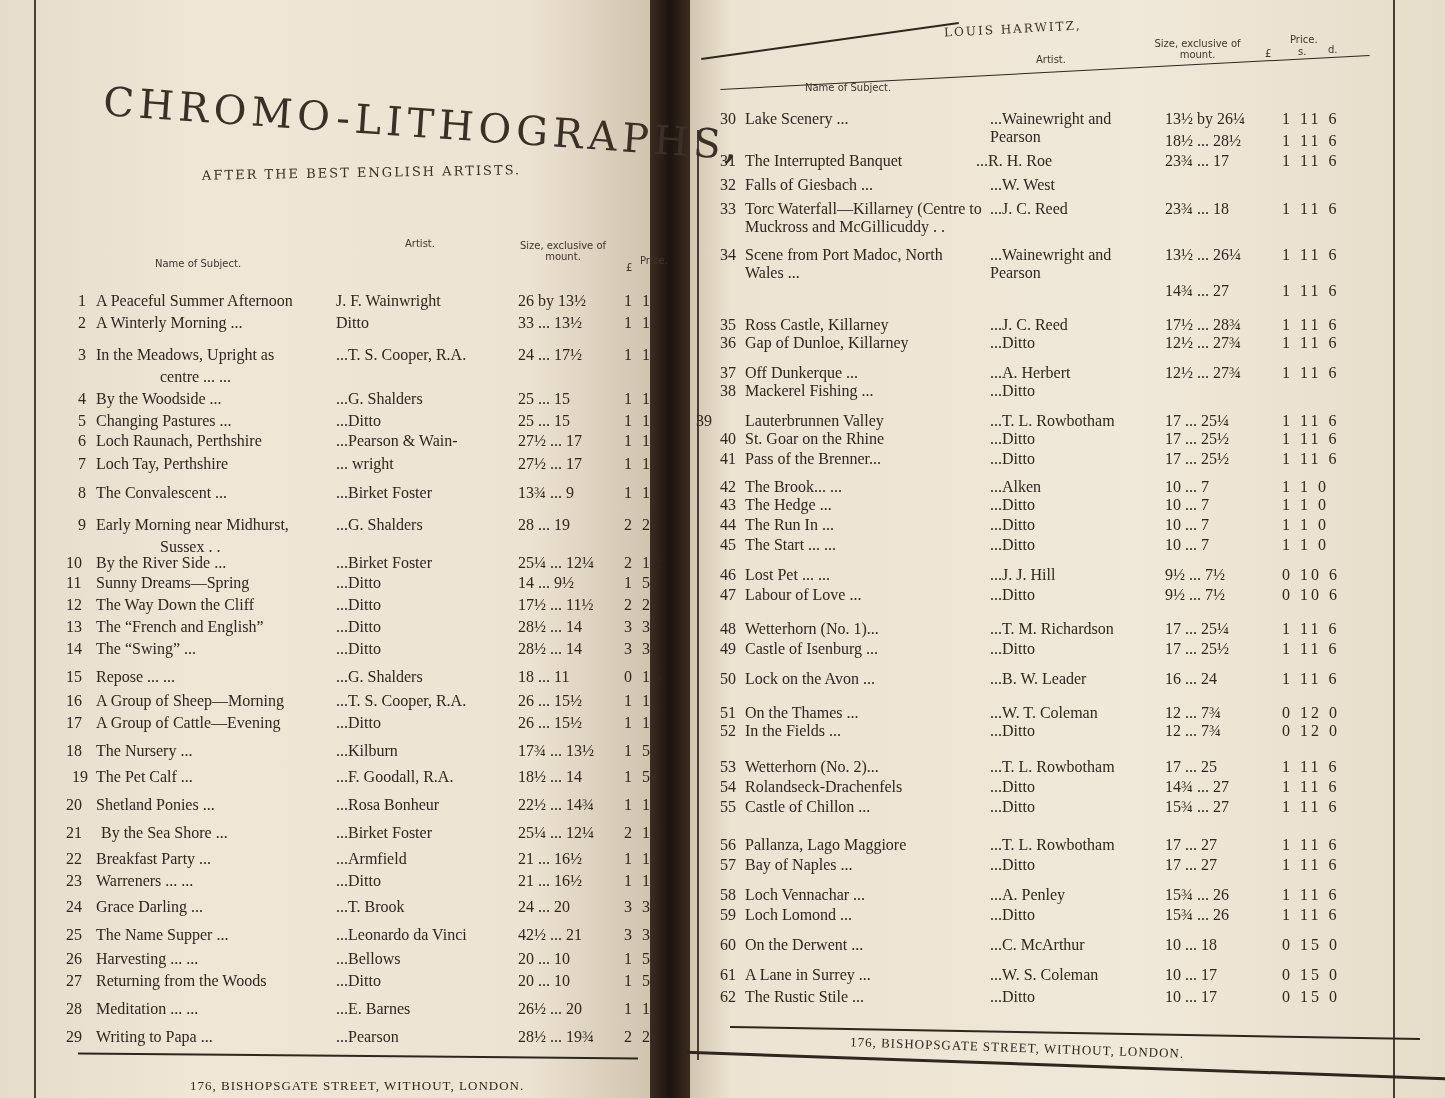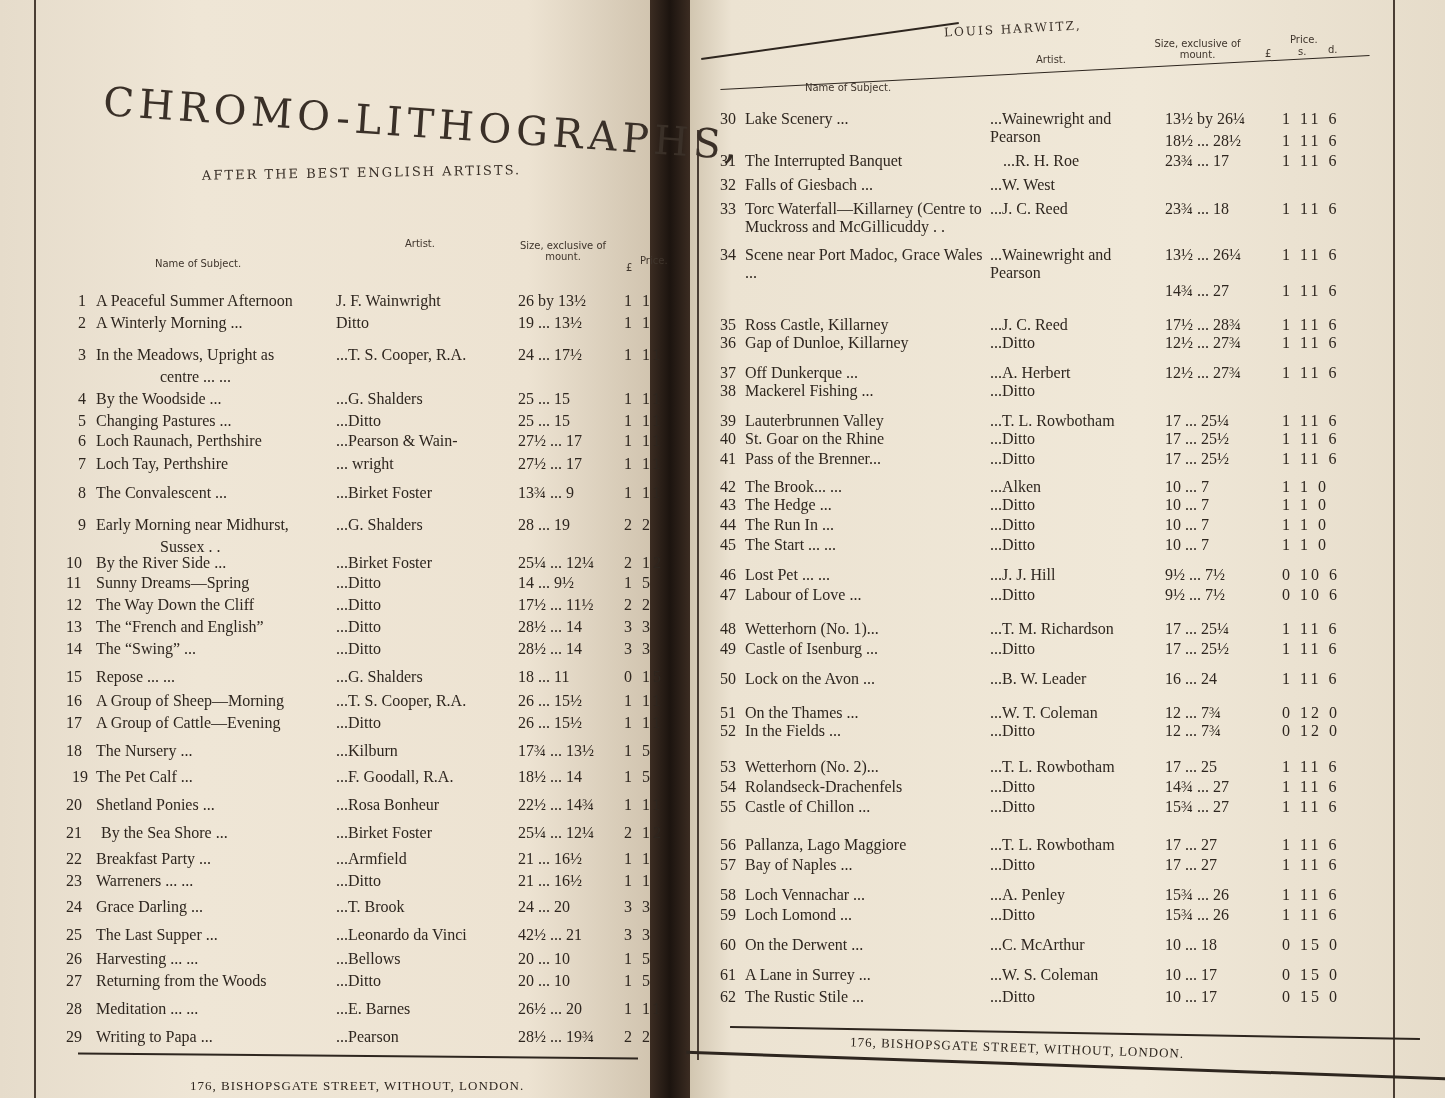--- a/index.html
+++ b/index.html
@@ -96,21 +96,21 @@
       <span class="num" style="left:78px">1</span>
       <span class="subject" style="left:96px">A Peaceful Summer Afternoon</span>
       <span class="artist" style="left:336px">J. F. Wainwright</span>
       <span class="size" style="left:518px">26  by 13½</span>
       <span class="price" style="left:624px">1 1</span>
     </div>
     <div class="row" style="left: 0px; top: 314px;">
       <span class="num" style="left:78px">2</span>
       <span class="subject" style="left:96px">A Winterly Morning ...</span>
       <span class="artist" style="left:336px">Ditto</span>
-      <span class="size" style="left:518px">19  ... 13½</span>
+      <span class="size" style="left:518px">33  ... 13½</span>
       <span class="price" style="left:624px">1 1</span>
     </div>
     <div class="row" style="left: 0px; top: 346px;">
       <span class="num" style="left:78px">3</span>
       <span class="subject" style="left:96px">In the Meadows, Upright as</span>
       <span class="artist" style="left:336px">...T. S. Cooper, R.A.</span>
       <span class="size" style="left:518px">24  ... 17½</span>
       <span class="price" style="left:624px">1 11</span>
       <span class="subject" style="left:160px;top:22px">centre ...   ...</span>
     </div>
@@ -257,21 +257,21 @@
     </div>
     <div class="row" style="left: 0px; top: 898px;">
       <span class="num" style="left:66px">24</span>
       <span class="subject" style="left:96px">Grace Darling    ...</span>
       <span class="artist" style="left:336px">...T. Brook</span>
       <span class="size" style="left:518px">24  ... 20</span>
       <span class="price" style="left:624px">3 3</span>
     </div>
     <div class="row" style="left: 0px; top: 926px;">
       <span class="num" style="left:66px">25</span>
-      <span class="subject" style="left:96px">The Last Supper   ...</span>
+      <span class="subject" style="left:96px">The Name Supper   ...</span>
       <span class="artist" style="left:336px">...Leonardo da Vinci</span>
       <span class="size" style="left:518px">42½ ... 21</span>
       <span class="price" style="left:624px">3 3</span>
     </div>
     <div class="row" style="left: 0px; top: 950px;">
       <span class="num" style="left:66px">26</span>
       <span class="subject" style="left:96px">Harvesting ...    ...</span>
       <span class="artist" style="left:336px">...Bellows</span>
       <span class="size" style="left:518px">20  ... 10</span>
       <span class="price" style="left:624px">1 5</span>
@@ -324,41 +324,41 @@
     <div class="row" style="left: 0px; top: 132px;">
       <span class="num" style="left:720px"></span>
       <span class="subject" style="left:745px;max-width:240px;white-space:normal;line-height:18px;width:240px"></span>
       <span class="artist" style="left:990px;max-width:160px;white-space:normal;line-height:18px;width:160px"></span>
       <span class="size" style="left:1165px">18½ ... 28½</span>
       <span class="price" style="left:1282px">1 11 6</span>
     </div>
     <div class="row" style="left: 0px; top: 152px;">
       <span class="num" style="left:720px">31</span>
       <span class="subject" style="left:745px;max-width:240px;white-space:normal;line-height:18px;width:240px">The Interrupted Banquet</span>
-      <span class="artist" style="left:1003px;max-width:160px;white-space:normal;line-height:18px;width:160px">...R. H. Roe</span>
+      <span class="artist" style="left:976px;max-width:160px;white-space:normal;line-height:18px;width:160px">...R. H. Roe</span>
       <span class="size" style="left:1165px">23¾ ... 17</span>
       <span class="price" style="left:1282px">1 11 6</span>
     </div>
     <div class="row" style="left: 0px; top: 176px;">
       <span class="num" style="left:720px">32</span>
       <span class="subject" style="left:745px;max-width:240px;white-space:normal;line-height:18px;width:240px">Falls of Giesbach ...</span>
       <span class="artist" style="left:990px;max-width:160px;white-space:normal;line-height:18px;width:160px">...W. West</span>
       <span class="size" style="left:1165px"></span>
       <span class="price" style="left:1282px"></span>
     </div>
     <div class="row" style="left: 0px; top: 200px;">
       <span class="num" style="left:720px">33</span>
       <span class="subject" style="left:745px;max-width:240px;white-space:normal;line-height:18px;width:240px">Torc Waterfall—Killarney (Centre to Muckross and McGillicuddy . .</span>
       <span class="artist" style="left:990px;max-width:160px;white-space:normal;line-height:18px;width:160px">...J. C. Reed</span>
       <span class="size" style="left:1165px">23¾ ... 18</span>
       <span class="price" style="left:1282px">1 11 6</span>
     </div>
     <div class="row" style="left: 0px; top: 246px;">
       <span class="num" style="left:720px">34</span>
-      <span class="subject" style="left:745px;max-width:240px;white-space:normal;line-height:18px;width:240px">Scene near Port Madoc, Grace Wales ...</span>
+      <span class="subject" style="left:745px;max-width:240px;white-space:normal;line-height:18px;width:240px">Scene from Port Madoc, North Wales ...</span>
       <span class="artist" style="left:990px;max-width:160px;white-space:normal;line-height:18px;width:160px">...Wainewright and Pearson</span>
       <span class="size" style="left:1165px">13½ ... 26¼</span>
       <span class="price" style="left:1282px">1 11 6</span>
     </div>
     <div class="row" style="left: 0px; top: 282px;">
       <span class="num" style="left:720px"></span>
       <span class="subject" style="left:745px;max-width:240px;white-space:normal;line-height:18px;width:240px"></span>
       <span class="artist" style="left:990px;max-width:160px;white-space:normal;line-height:18px;width:160px"></span>
       <span class="size" style="left:1165px">14¾ ... 27</span>
       <span class="price" style="left:1282px">1 11 6</span>
@@ -385,21 +385,21 @@
       <span class="price" style="left:1282px">1 11 6</span>
     </div>
     <div class="row" style="left: 0px; top: 382px;">
       <span class="num" style="left:720px">38</span>
       <span class="subject" style="left:745px;max-width:240px;white-space:normal;line-height:18px;width:240px">Mackerel Fishing  ...</span>
       <span class="artist" style="left:990px;max-width:160px;white-space:normal;line-height:18px;width:160px">...Ditto</span>
       <span class="size" style="left:1165px"></span>
       <span class="price" style="left:1282px"></span>
     </div>
     <div class="row" style="left: 0px; top: 412px;">
-      <span class="num" style="left:720px">39</span>
+      <span class="num" style="left:696px">39</span>
       <span class="subject" style="left:745px;max-width:240px;white-space:normal;line-height:18px;width:240px">Lauterbrunnen Valley</span>
       <span class="artist" style="left:990px;max-width:160px;white-space:normal;line-height:18px;width:160px">...T. L. Rowbotham</span>
       <span class="size" style="left:1165px">17  ... 25¼</span>
       <span class="price" style="left:1282px">1 11 6</span>
     </div>
     <div class="row" style="left: 0px; top: 430px;">
       <span class="num" style="left:720px">40</span>
       <span class="subject" style="left:745px;max-width:240px;white-space:normal;line-height:18px;width:240px">St. Goar on the Rhine</span>
       <span class="artist" style="left:990px;max-width:160px;white-space:normal;line-height:18px;width:160px">...Ditto</span>
       <span class="size" style="left:1165px">17  ... 25½</span>

